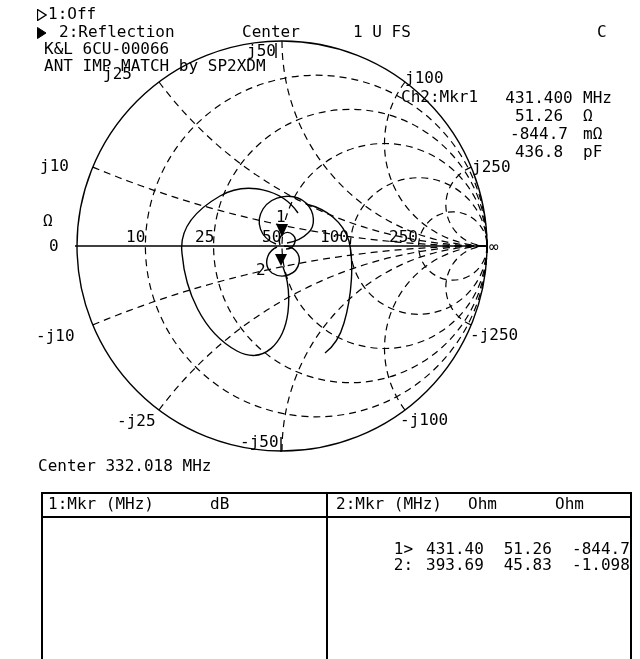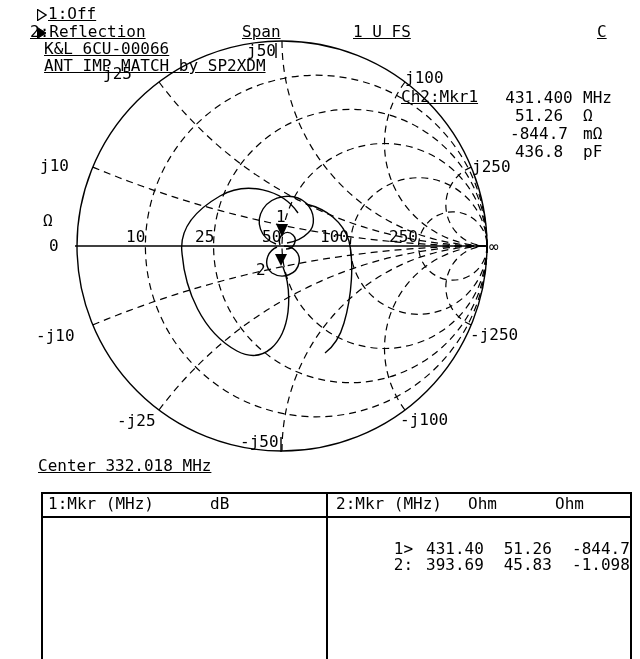--- a/index.html
+++ b/index.html
@@ -5,21 +5,21 @@
   html,body{margin:0;padding:0;background:#ffffff;}
   .screen{
     position:relative;
     width:640px;height:659px;
     background:#ffffff;
     color:#000;
     font-family:"DejaVu Sans Mono","Liberation Mono",monospace;
     font-size:16px;
     overflow:hidden;
   }
-  .t{position:absolute;white-space:pre;line-height:16px;text-decoration:underline;}
+  .t{position:absolute;white-space:pre;line-height:16px;}
   .chart-svg{position:absolute;left:0;top:0;}
   .chart-svg text{
     font-family:"DejaVu Sans Mono","Liberation Mono",monospace;
     font-size:16px;fill:#000;
   }
   .tri{position:absolute;}
   
   .readout{position:absolute;left:505px;top:88px;}
   .readout .line{height:18px;white-space:pre;}
   .readout .val{display:inline-block;width:68px;text-align:center;}
@@ -45,22 +45,22 @@
 <div class="screen">
 
   <svg class="tri" style="left:37px;top:9px" width="10" height="12" viewBox="0 0 10 12">
     <polygon points="0.5,0.5 0.5,11.5 9,6" fill="none" stroke="#000" stroke-width="1.3"></polygon>
   </svg>
   <span class="t" style="left:48px;top:6px">1:Off</span>
 
   <svg class="tri" style="left:37px;top:27px" width="10" height="12" viewBox="0 0 10 12">
     <polygon points="0.5,0.5 0.5,11.5 9,6" fill="#000" stroke="#000"></polygon>
   </svg>
-  <span class="t" style="left:30px;top:24px">2:Reflection</span>
-  <span class="t" style="left:242px;top:24px">Span</span>
+  <span class="t" style="left:59px;top:24px">2:Reflection</span>
+  <span class="t" style="left:242px;top:24px">Center</span>
   <span class="t" style="left:353px;top:24px">1 U FS</span>
   <span class="t" style="left:597px;top:24px">C</span>
 
   <span class="t" style="left:44px;top:41px">K&amp;L 6CU-00066</span>
   <span class="t" style="left:44px;top:58px">ANT IMP MATCH by SP2XDM</span>
 
   <span class="t" style="left:401px;top:89px">Ch2:Mkr1</span>
   <div class="readout">
     <div class="line"><span class="val">431.400</span><span class="unit">MHz</span></div>
     <div class="line"><span class="val">51.26</span><span class="unit">Ω</span></div>

